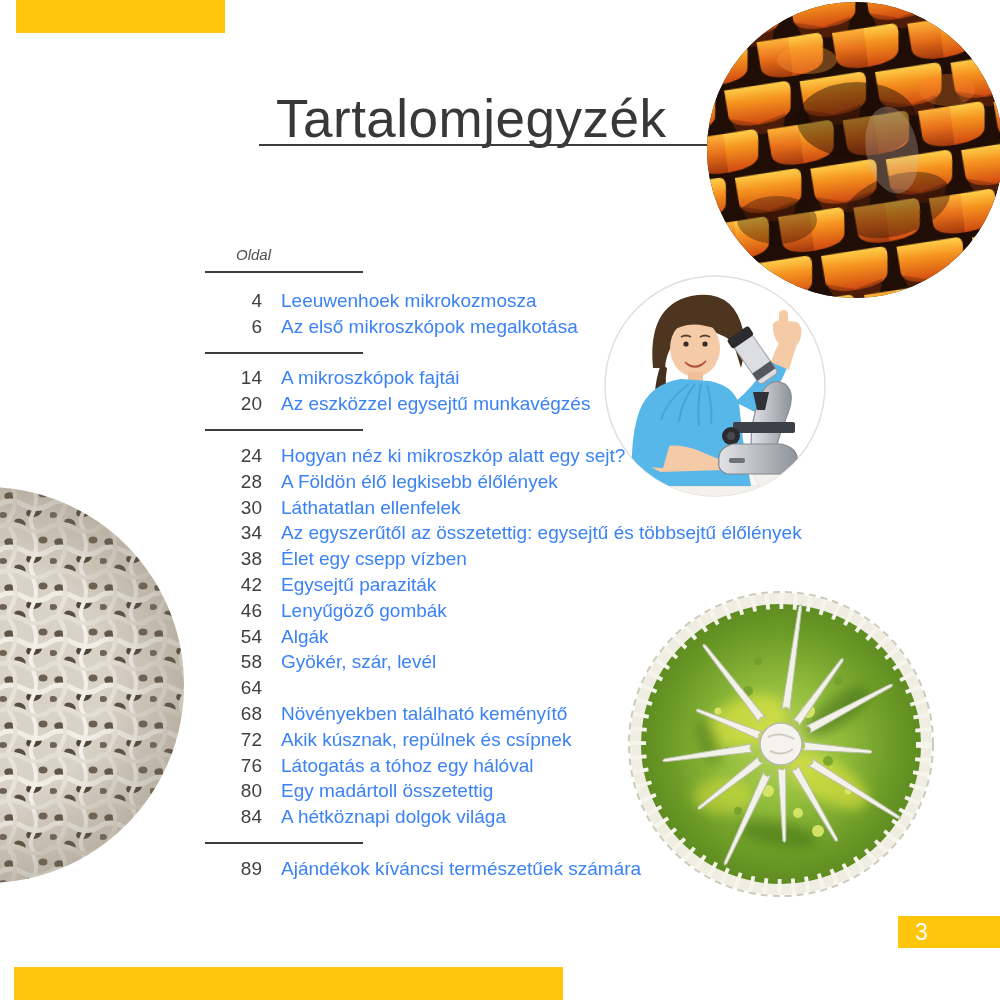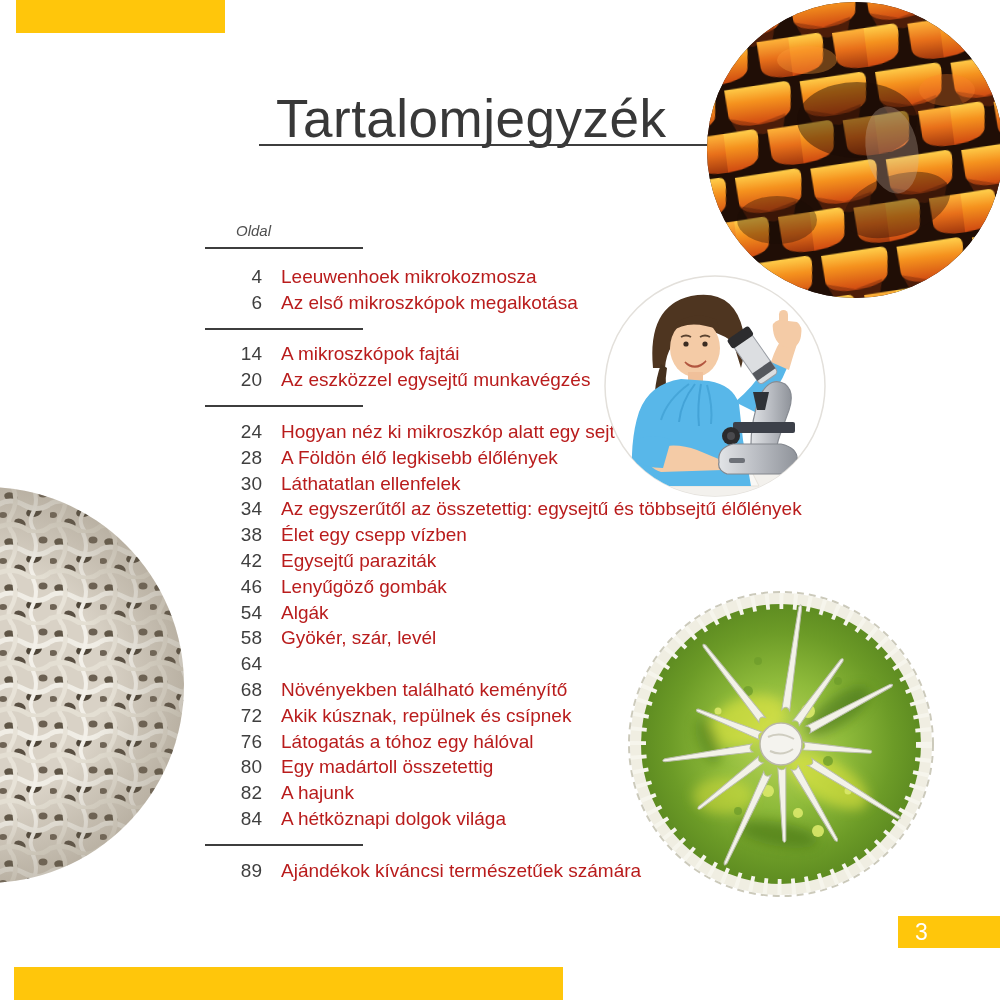--- a/index.html
+++ b/index.html
@@ -15,26 +15,26 @@
   #page-badge{
     left:898px;top:916px;width:102px;height:32px;
     color:#ffffff;font-size:23px;line-height:32px;
     padding-left:17px;box-sizing:border-box;
   }
 
   #title{left:276px;top:88px;font-size:53px;font-weight:400;color:#383838;letter-spacing:.5px;}
   #title-rule{left:259px;top:144px;width:448px;height:2px;background:#3d3d3d;}
 
   #toc{left:205px;top:222px;width:600px;}
-  .oldal{height:18px;padding-left:31px;font-style:italic;font-size:15px;color:#4f4f4f;}
+  .oldal{height:18px;padding-left:31px;font-style:italic;font-size:15px;color:#4f4f4f;margin-top:24px;}
   hr.sep{border:none;border-top:2px solid #3d3d3d;width:158px;margin:12px 0;}
   hr.sep.first{margin:7px 0 15px 0;}
   .row{height:25.8px;display:flex;align-items:center;font-size:19px;}
   .num{width:57px;text-align:right;margin-right:19px;color:#3f3f3f;flex:none;}
-  .t{white-space:nowrap;color:#b91c1c;text-align:right;}
+  .t{white-space:nowrap;color:#3b82f6;text-align:right;}
 
   #butterfly-photo{left:707px;top:0;}
   #girl-photo{left:601px;top:272px;}
   #algae-photo{left:628px;top:591px;}
   #sponge-photo{left:0;top:487px;}
 </style>
 </head>
 <body>
 
 <div class="abs accent" id="corner-rect"></div>
@@ -118,24 +118,20 @@
       <span class="num">72</span>
       <span class="t">Akik kúsznak, repülnek és csípnek</span>
     </div>
     <div class="row">
       <span class="num">76</span>
       <span class="t">Látogatás a tóhoz egy hálóval</span>
     </div>
     <div class="row">
       <span class="num">80</span>
       <span class="t">Egy madártoll összetettig</span>
-    </div>
-    <div class="row">
-      <span class="num">82</span>
-      <span class="t">A hajunk</span>
     </div>
     <div class="row">
       <span class="num">84</span>
       <span class="t">A hétköznapi dolgok világa</span>
     </div>
   </div>
   <hr class="sep">
 
   <div>
     <div class="row">

